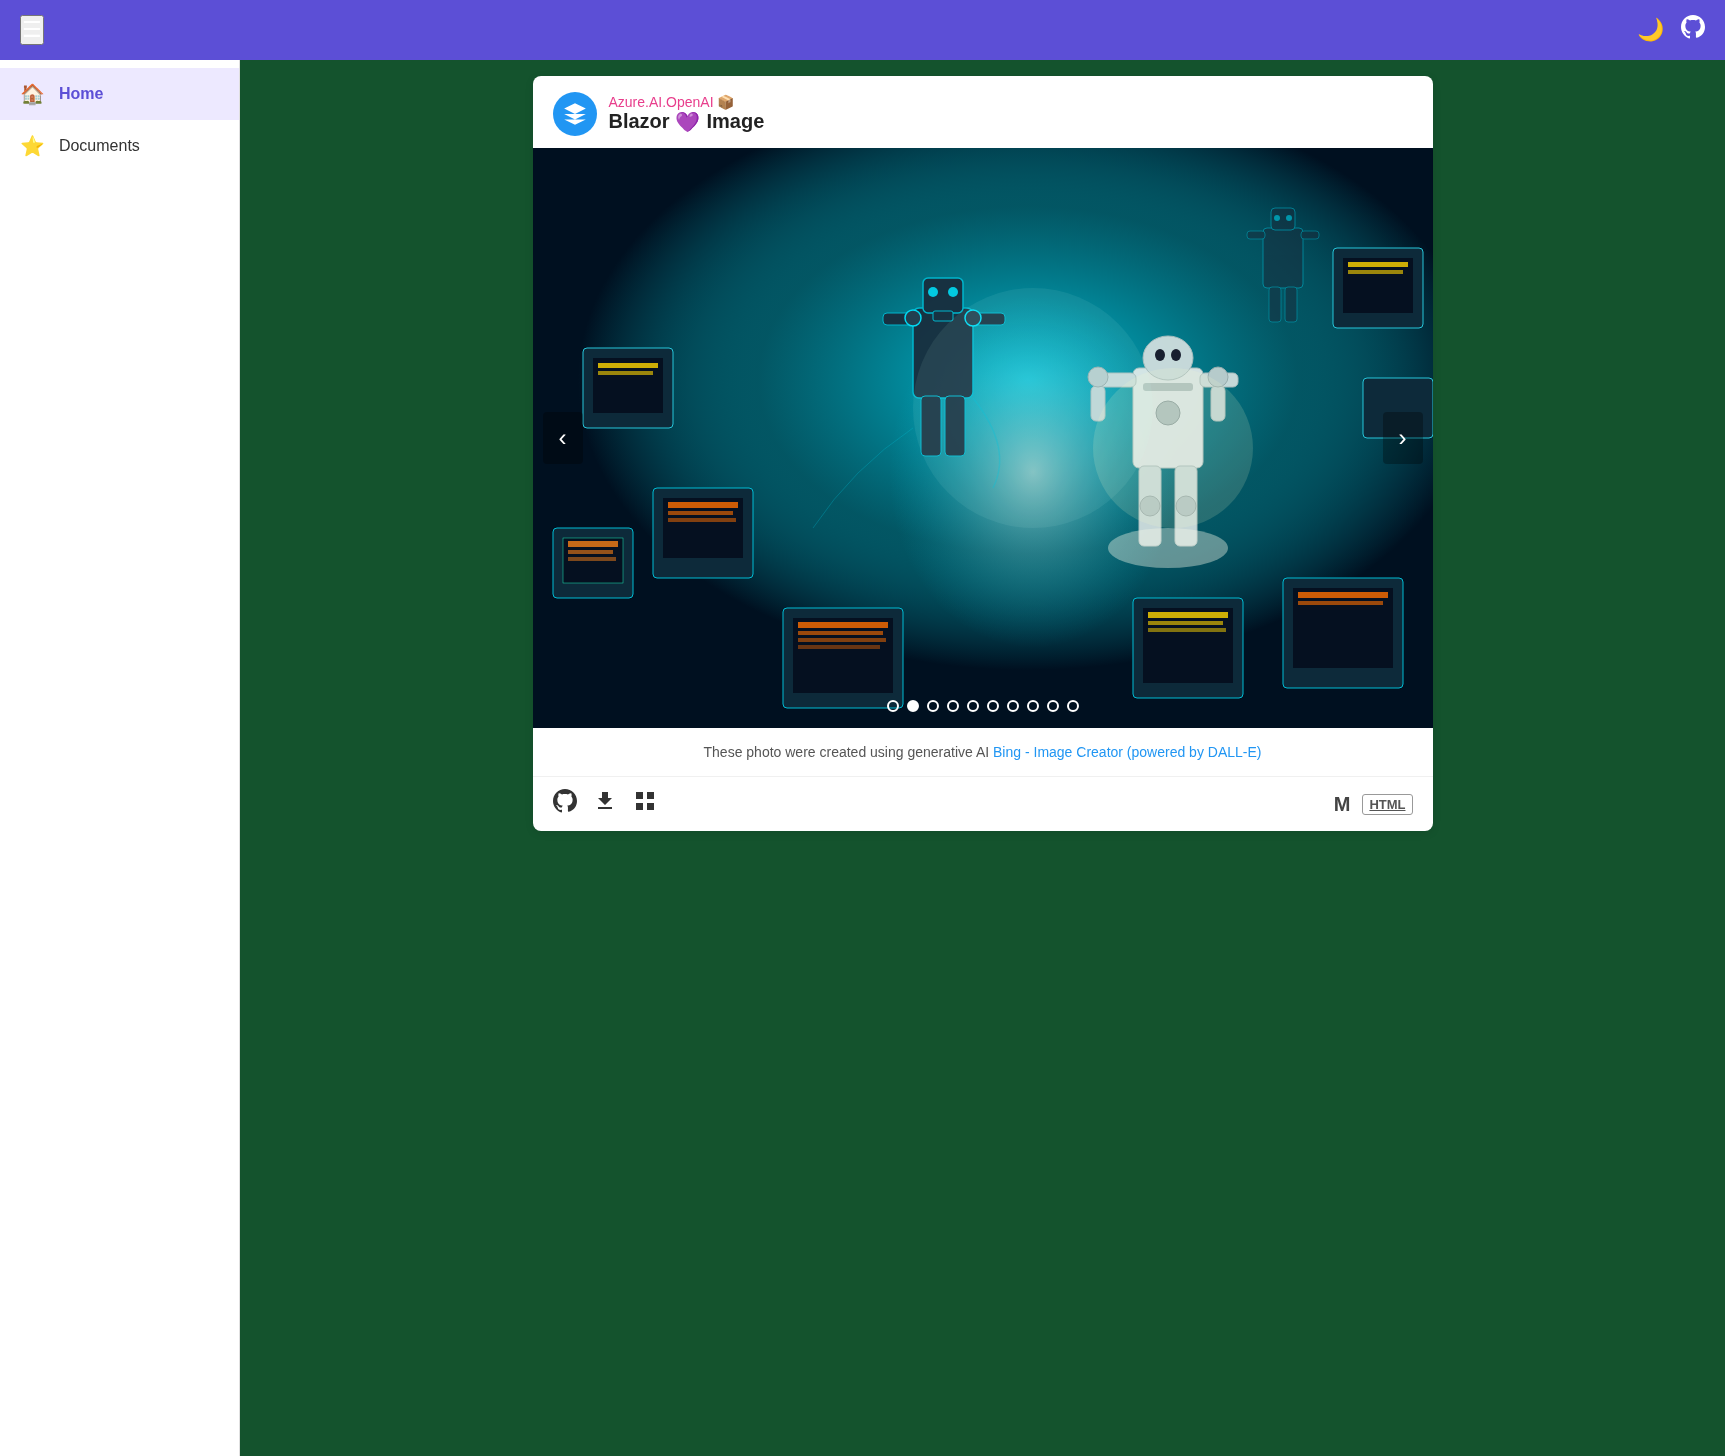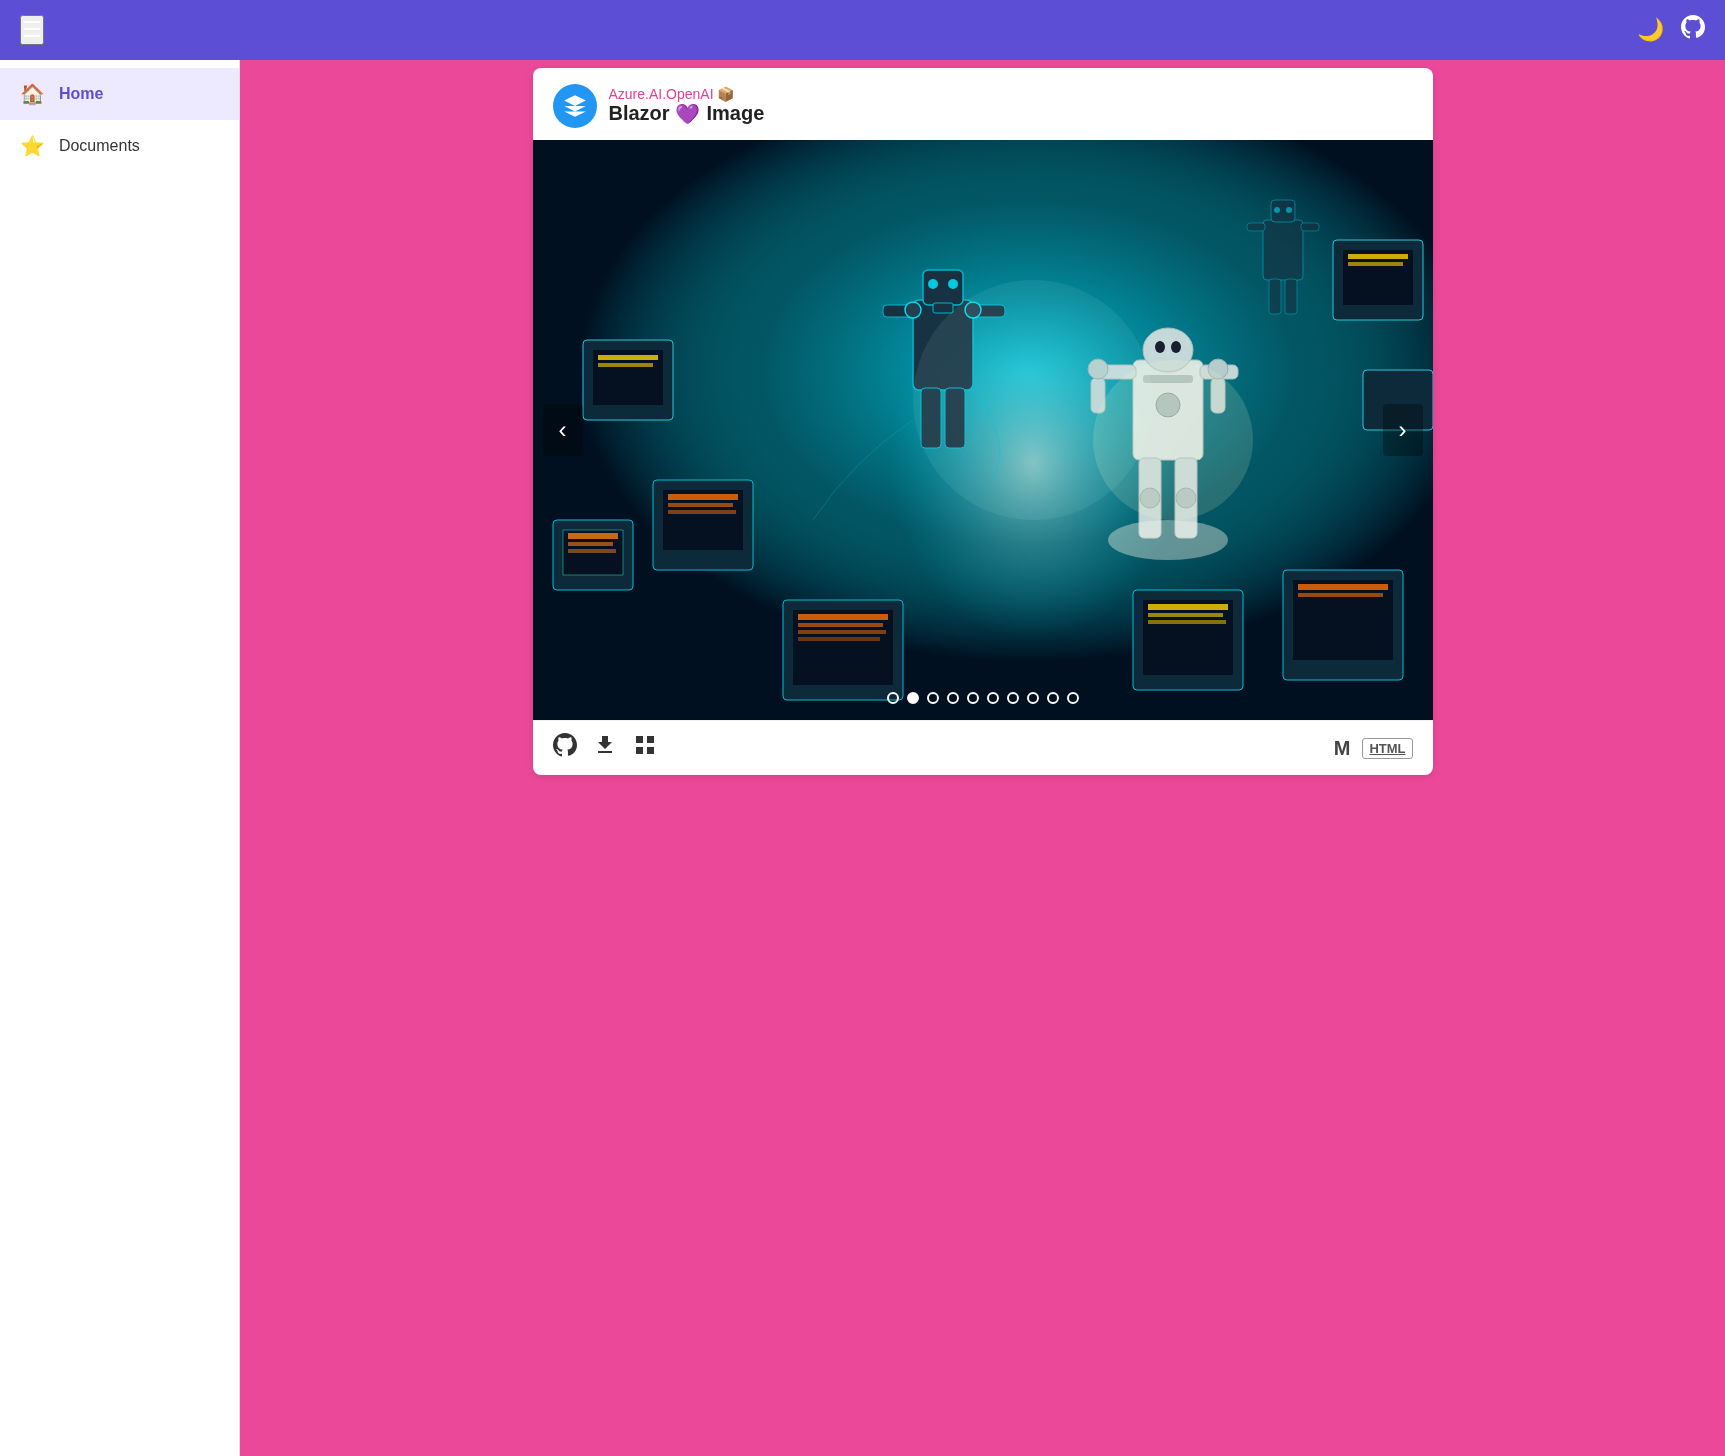--- a/index.html
+++ b/index.html
@@ -47,22 +47,22 @@
       color: #5c4fd6;
       font-weight: 600;
     }
     .sidebar-icon { font-size: 20px; color: #666; }
     .sidebar-item.active .sidebar-icon { color: #5c4fd6; }
 
     
     .content-area {
       flex: 1;
       overflow-y: auto;
-      padding: 8px;
-      background: #ec4899;
+      padding: 16px;
+      background: #14532d;
     }
 
     
     .card {
       background: white;
       border-radius: 8px;
       box-shadow: 0 2px 8px rgba(0,0,0,0.1);
       overflow: hidden;
       max-width: 900px;
       margin: 0 auto;
@@ -402,20 +402,23 @@
           <div class="dot"></div>
           <div class="dot"></div>
           <div class="dot"></div>
           <div class="dot"></div>
           <div class="dot"></div>
           <div class="dot"></div>
           <div class="dot"></div>
         </div>
       </div>
 
+      <div class="card-caption">
+        <span>These photo were created using generative AI </span><a href="#">Bing - Image Creator (powered by DALL-E)</a>
+      </div>
 
       <div class="card-footer">
         <div class="footer-left">
           <button class="footer-icon-btn">
             <svg width="24" height="24" viewBox="0 0 24 24" fill="#333">
                 <path d="M12 0C5.37 0 0 5.37 0 12c0 5.3 3.438 9.8 8.205 11.387.6.113.82-.258.82-.577 0-.285-.01-1.04-.015-2.04-3.338.724-4.042-1.61-4.042-1.61C4.422 17.07 3.633 16.7 3.633 16.7c-1.087-.744.084-.729.084-.729 1.205.084 1.838 1.236 1.838 1.236 1.07 1.835 2.809 1.305 3.495.998.108-.776.417-1.305.76-1.605-2.665-.3-5.466-1.332-5.466-5.93 0-1.31.465-2.38 1.235-3.22-.135-.303-.54-1.523.105-3.176 0 0 1.005-.322 3.3 1.23.96-.267 1.98-.399 3-.405 1.02.006 2.04.138 3 .405 2.28-1.552 3.285-1.23 3.285-1.23.645 1.653.24 2.873.12 3.176.765.84 1.23 1.91 1.23 3.22 0 4.61-2.805 5.625-5.475 5.92.42.36.81 1.096.81 2.22 0 1.606-.015 2.896-.015 3.286 0 .315.21.69.825.57C20.565 21.795 24 17.295 24 12c0-6.63-5.37-12-12-12"></path>
               </svg>
           </button>
           <button class="footer-icon-btn">
             <svg width="24" height="24" viewBox="0 0 24 24" fill="#333">

